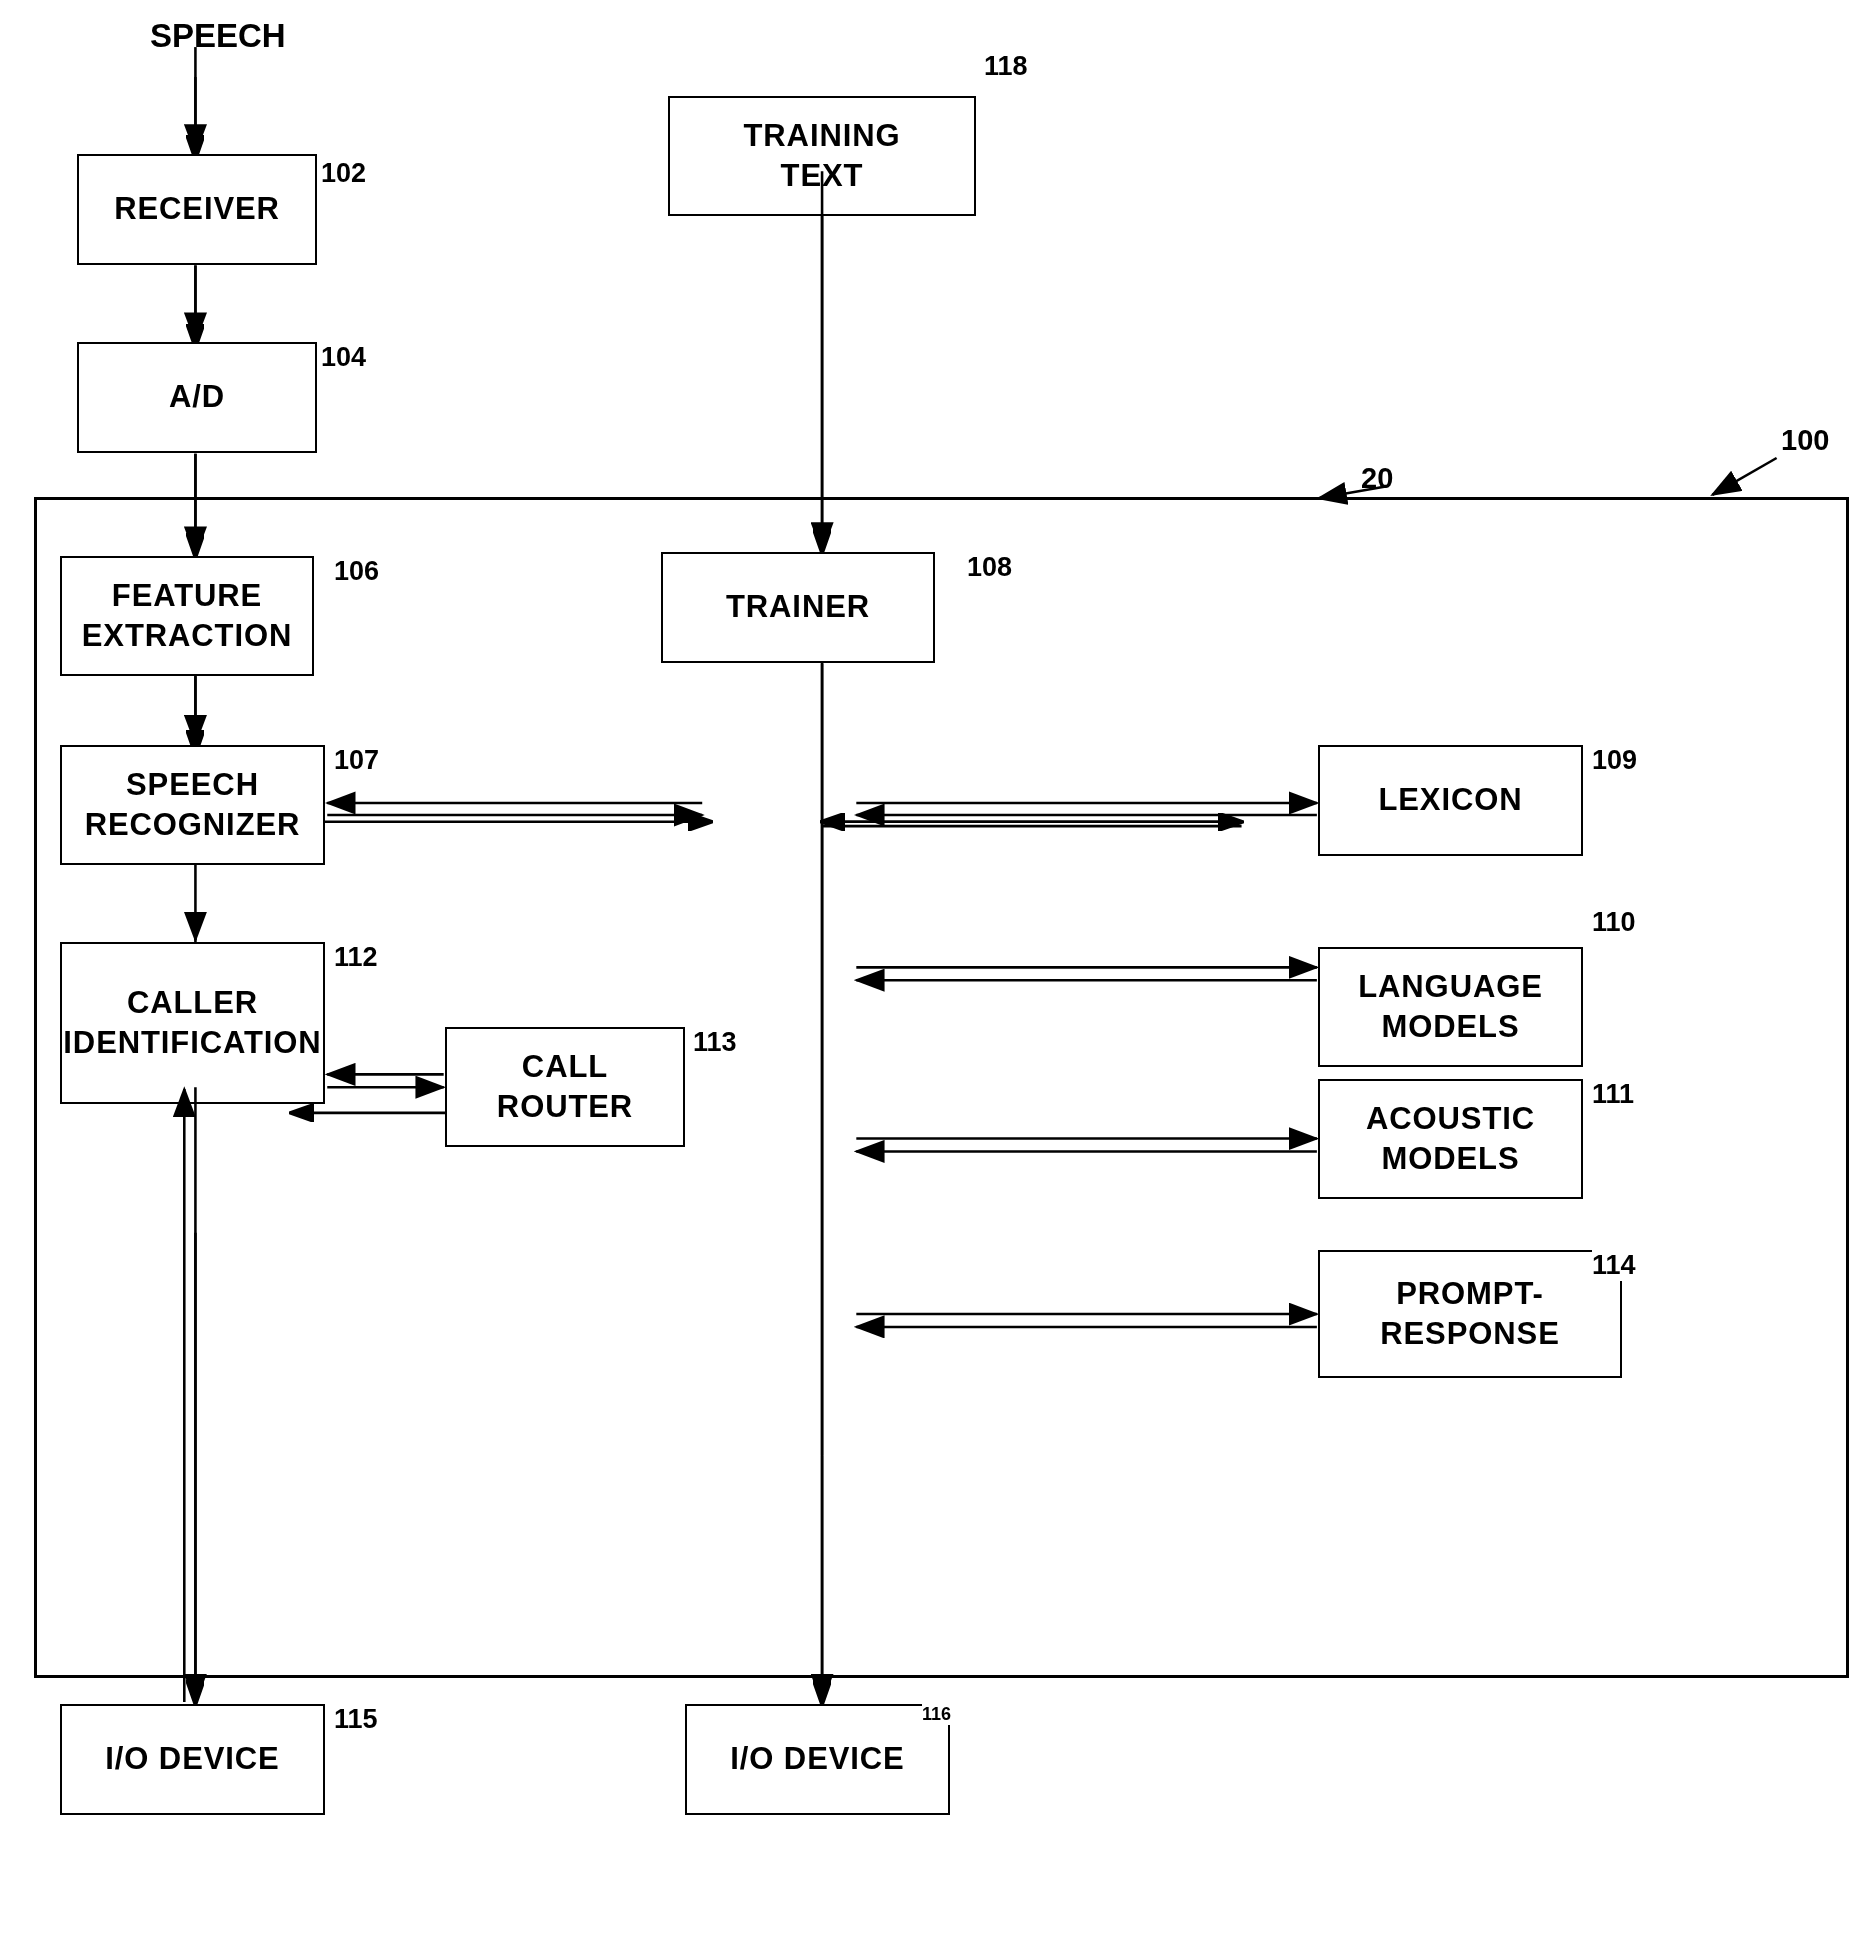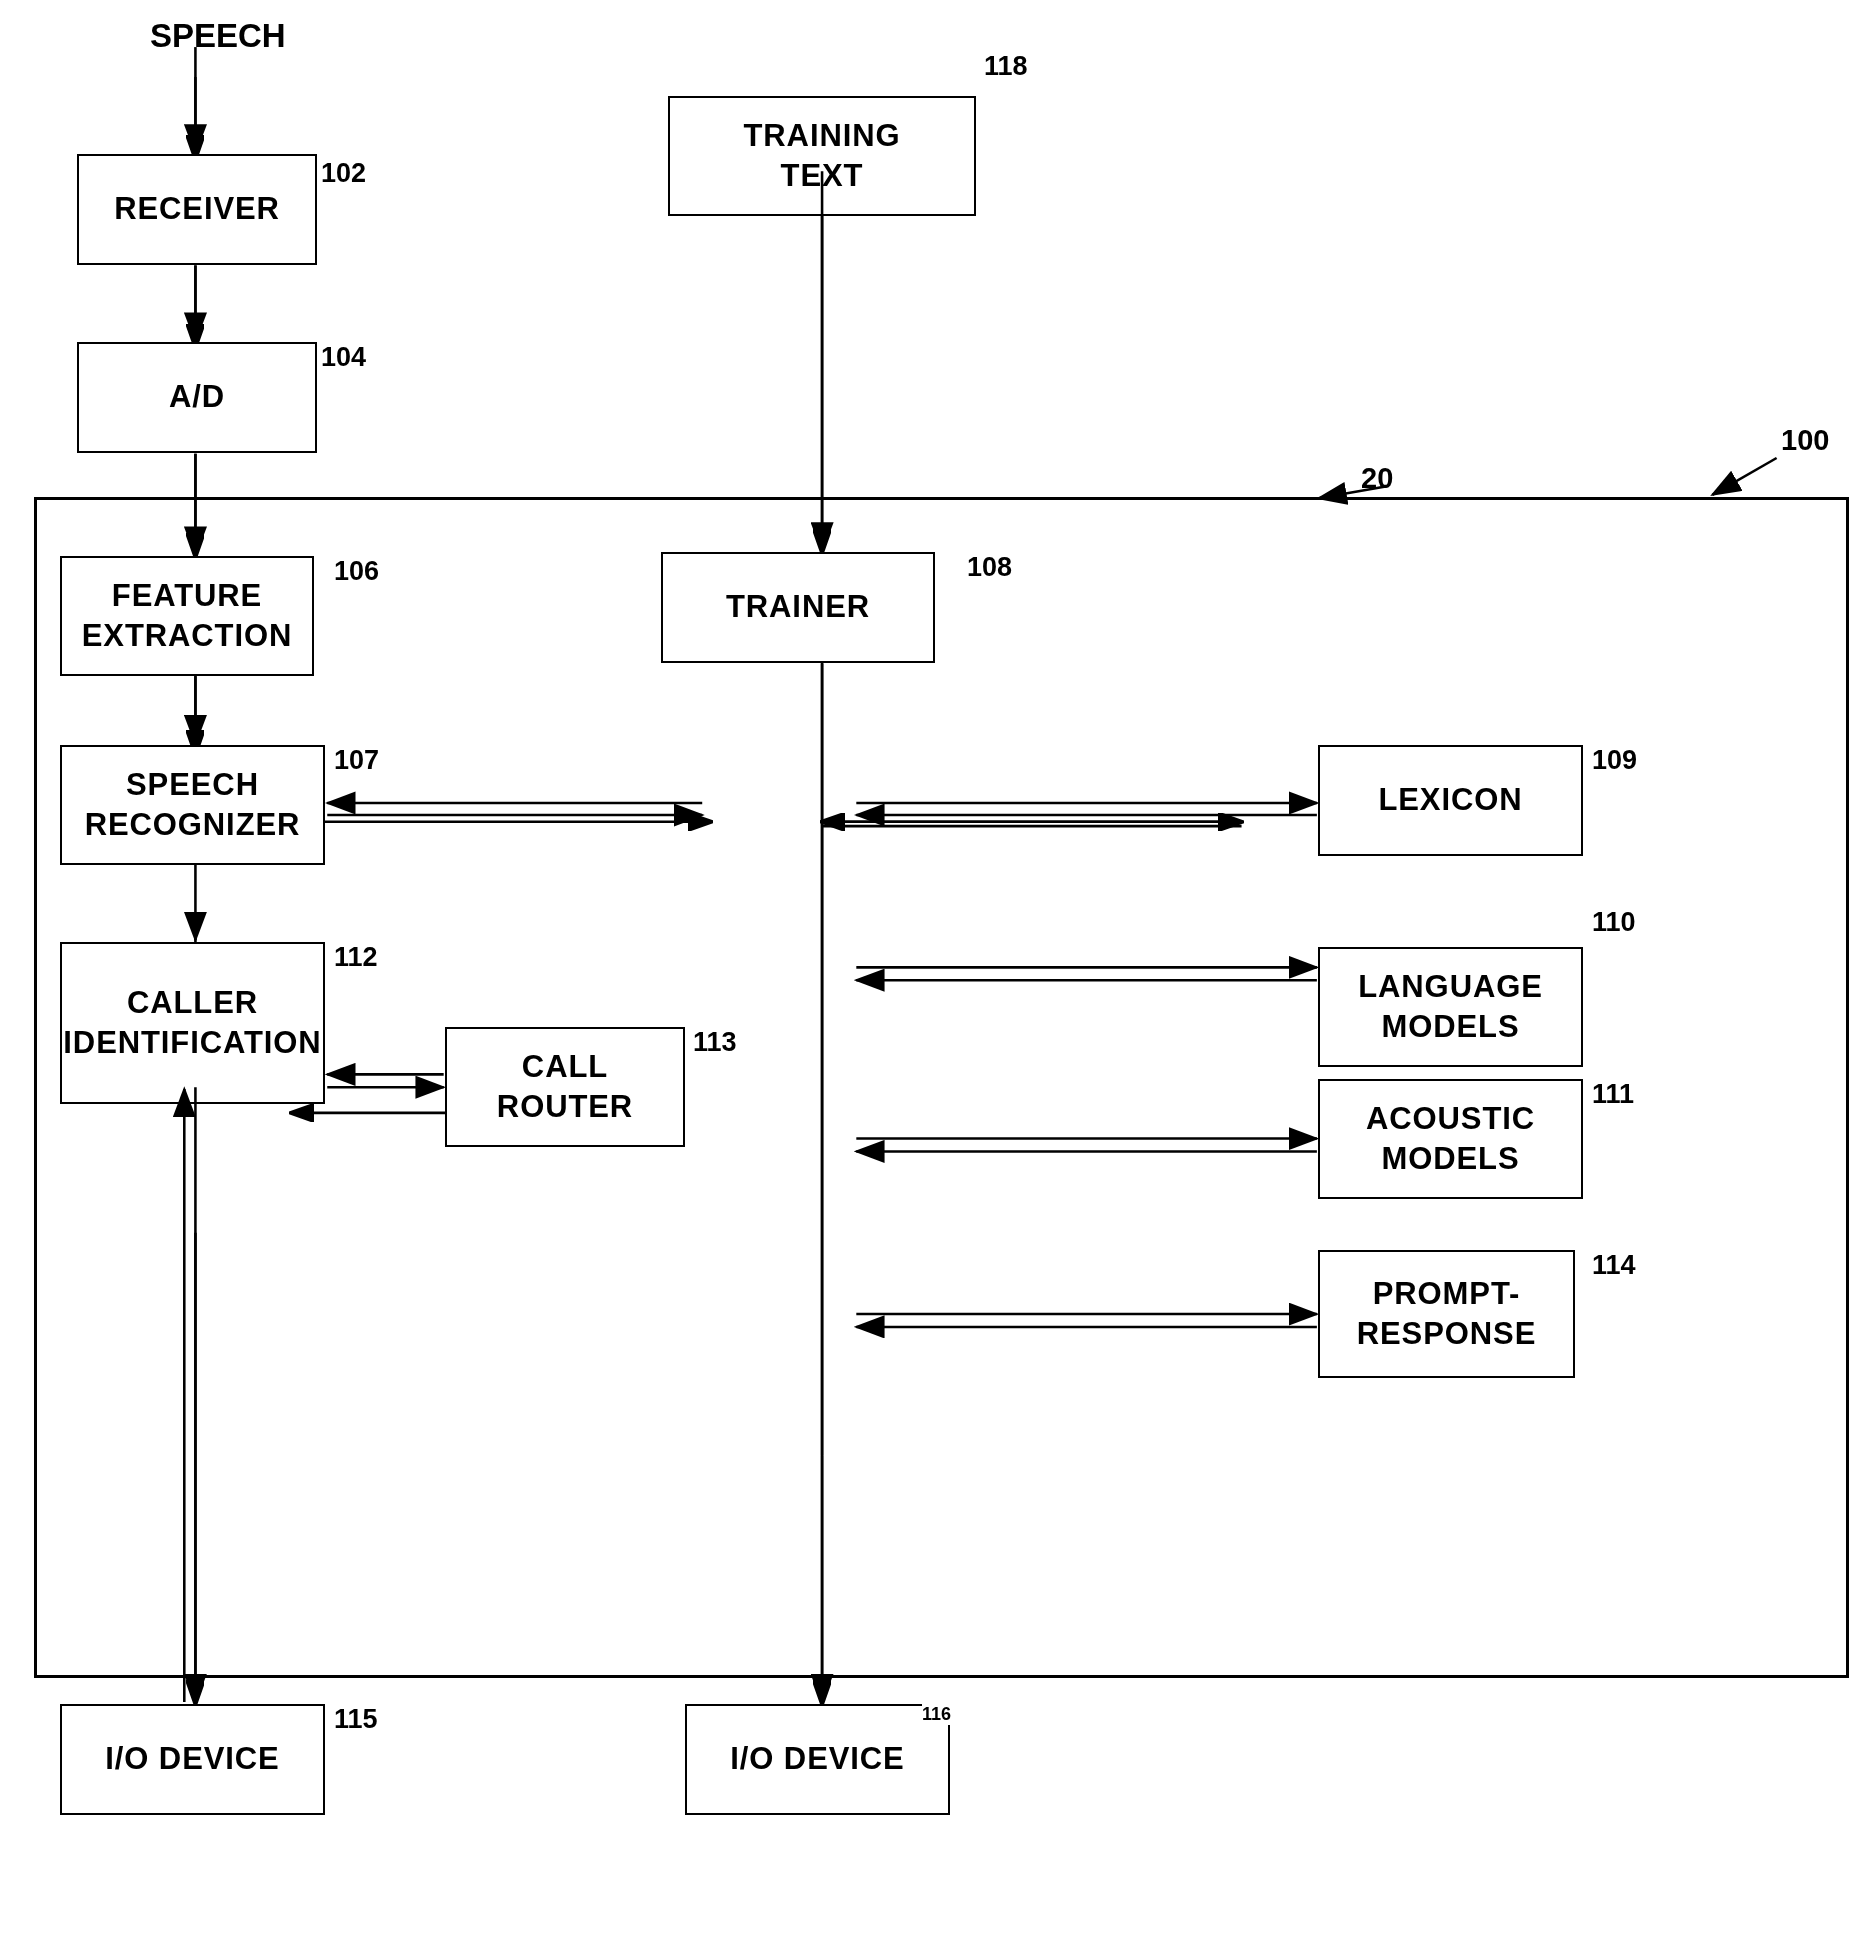--- a/index.html
+++ b/index.html
@@ -174,21 +174,21 @@
 MODELS</span>
   </div>
   <div class="label" style="left: 1592px; top: 1079px; font-size: 27px;">111</div>
 
   <div class="box" style="left: 445px; top: 1027px; width: 240px; height: 120px;">
     <span style="white-space:pre-line;">CALL
 ROUTER</span>
   </div>
   <div class="label" style="left: 693px; top: 1027px; font-size: 27px;">113</div>
 
-  <div class="box" style="left: 1318px; top: 1250px; width: 257px; height: 128px;">
+  <div class="box" style="left: 1318px; top: 1250px; width: 304px; height: 128px;">
     <span style="white-space:pre-line;">PROMPT-
 RESPONSE</span>
   </div>
   <div class="label" style="left: 1592px; top: 1250px; font-size: 27px;">114</div>
 
   <div class="box" style="left: 60px; top: 1704px; width: 265px; height: 111px;">
     <span>I/O DEVICE</span>
   </div>
   <div class="label" style="left: 334px; top: 1704px; font-size: 27px;">115</div>
 

